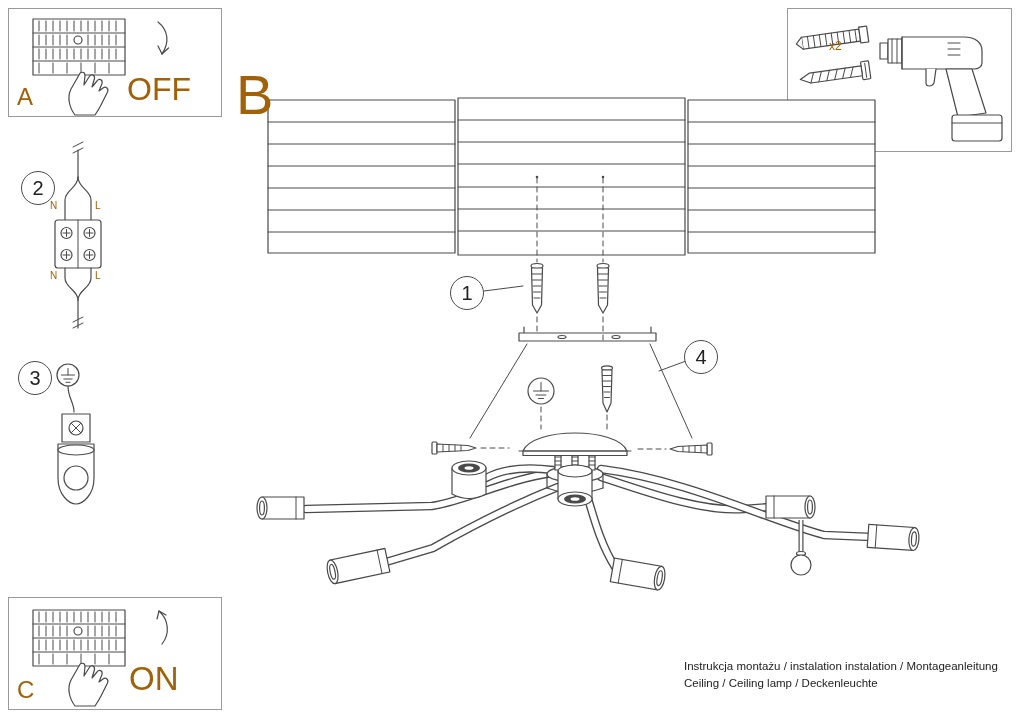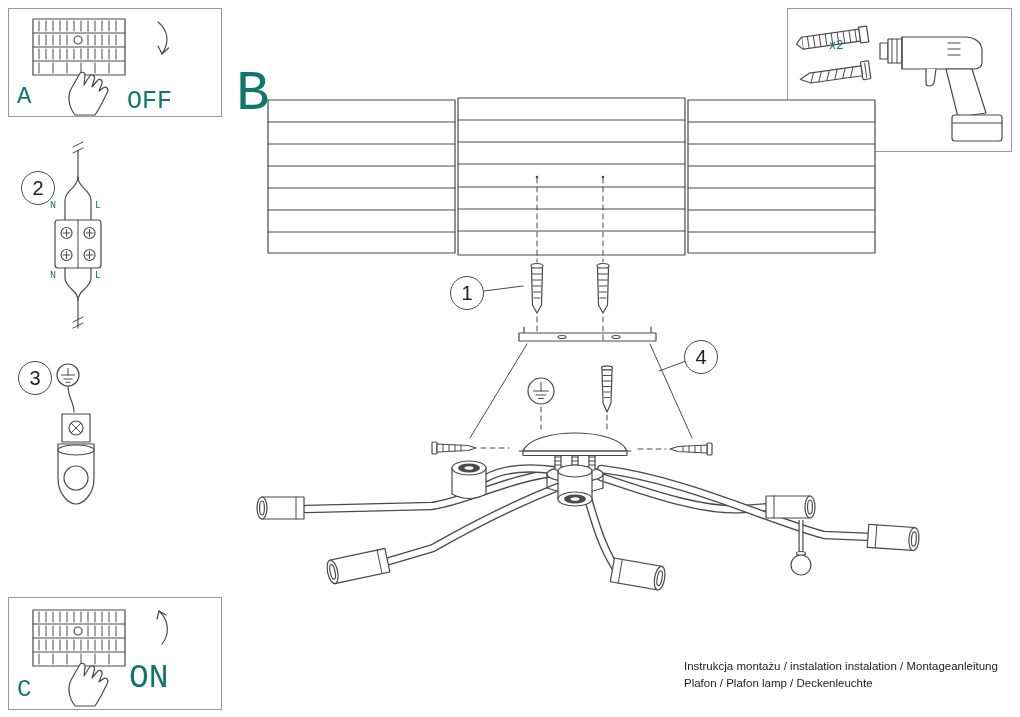--- a/index.html
+++ b/index.html
@@ -1,20 +1,20 @@
 <!DOCTYPE html>
 <html><head>
 <meta charset="utf-8">
 <style>
   * { margin:0; padding:0; box-sizing:border-box; }
   html,body { background:#ffffff; font-family:"Liberation Sans", sans-serif; color:#1a1a1a; }
   .page { position:relative; width:1020px; height:717px; background:#fff; overflow:hidden; }
   .box { position:absolute; border:1px solid #9a9a9a; background:#fff; }
   .box svg { position:absolute; left:0; top:0; }
-  .lbl { position:absolute; color:#0f766e; white-space:nowrap;font-family:Liberation Mono, monospace; }
+  .lbl { position:absolute; color:#a16207; white-space:nowrap; }
   .circle-num { position:absolute; width:34px; height:34px; border:1.5px solid #4a4a4a; border-radius:50%;
                 display:flex; align-items:center; justify-content:center; font-size:20px; background:#fff; color:#222; }
   .ln { stroke:#4a4a4a; stroke-width:1.2; fill:none; stroke-linecap:round; stroke-linejoin:round; }
   .thin { stroke-width:1; }
   .fw { fill:#ffffff; }
   .fd { fill:#4a4a4a; stroke:none; }
   .dash { stroke-dasharray:5 4; }
   .tube-o { stroke:#4a4a4a; stroke-width:8.5; fill:none; stroke-linecap:round; }
   .tube-i { stroke:#ffffff; stroke-width:5.8; fill:none; stroke-linecap:round; }
   .footer { position:absolute; left:684px; top:658px; font-size:11.5px; line-height:17px; color:#222; }
@@ -35,21 +35,21 @@
         <path class="ln thin" d="M30 40V50M37 40V50M44 40V50M51 40V50M58 40V50M65 40V50M72 40V50M79 40V50M86 40V50M93 40V50M100 40V50M107 40V50"></path>
         <path class="ln thin" d="M30 54V64M44 54V64M58 54V64M72 54V64M86 54V64M100 54V64"></path>
       </g>
       <path class="ln fw" d="M66 106 C60 98 58 88 62 80 L70 66 C71.5 62 76 62.5 76 66.5 L75 76 L80 68 C81.5 64.5 86 65.5 85.5 69.5 L83 78 L88 72 C90 69 94 70.5 93 74.5 L90 82 L94 79 C97 77 100 79.5 98.5 83 L92 96 C90 100 88 103 86 106 Z"></path>
       <g>
         <path class="ln" d="M149 13 C159 21 161 33 153 45"></path>
         <path class="ln" d="M153 45 L149 37 M153 45 L159.5 39"></path>
       </g>
     </svg>
     <div class="lbl" style="left:8px;top:74px;font-size:24px;">A</div>
-    <div class="lbl" style="left:118px;top:62px;font-size:25px;margin-top:16px;">OFF</div>
+    <div class="lbl" style="left:118px;top:62px;font-size:32px;">OFF</div>
   </div>
 
   <div class="box" style="left:8px;top:597px;width:214px;height:113px;">
     <svg width="214" height="113" viewBox="0 0 214 113">
       <g>
         <rect x="24" y="12" width="92" height="56" class="ln fw"></rect>
         <path class="ln thin" d="M24 26H116M24 40H116M24 54H116"></path>
         <path class="ln thin" d="M30 14V24M37 14V24M44 14V24M51 14V24M58 14V24M65 14V24M72 14V24M79 14V24M86 14V24M93 14V24M100 14V24M107 14V24"></path>
         <path class="ln thin" d="M30 28V38M37 28V38M44 28V38M51 28V38M58 28V38M79 28V38M86 28V38M93 28V38M100 28V38M107 28V38"></path>
         <circle cx="69" cy="33" r="4" class="ln fw"></circle>
@@ -298,16 +298,16 @@
   <div class="lbl" style="left:236px;top:62px;font-size:56px;">B</div>
   <div class="circle-num" style="left:450px;top:276px;">
       <span>1</span>
     </div>
   <div class="circle-num" style="left:684px;top:340px;">
       <span>4</span>
     </div>
 
   <div class="footer">
     <div>Instrukcja montażu / instalation instalation / Montageanleitung</div>
-    <div>Plafon / Plafon lamp / Deckenleuchte</div>
+    <div>Ceiling / Ceiling lamp / Deckenleuchte</div>
   </div>
 
 </div>
 
 </body></html>

